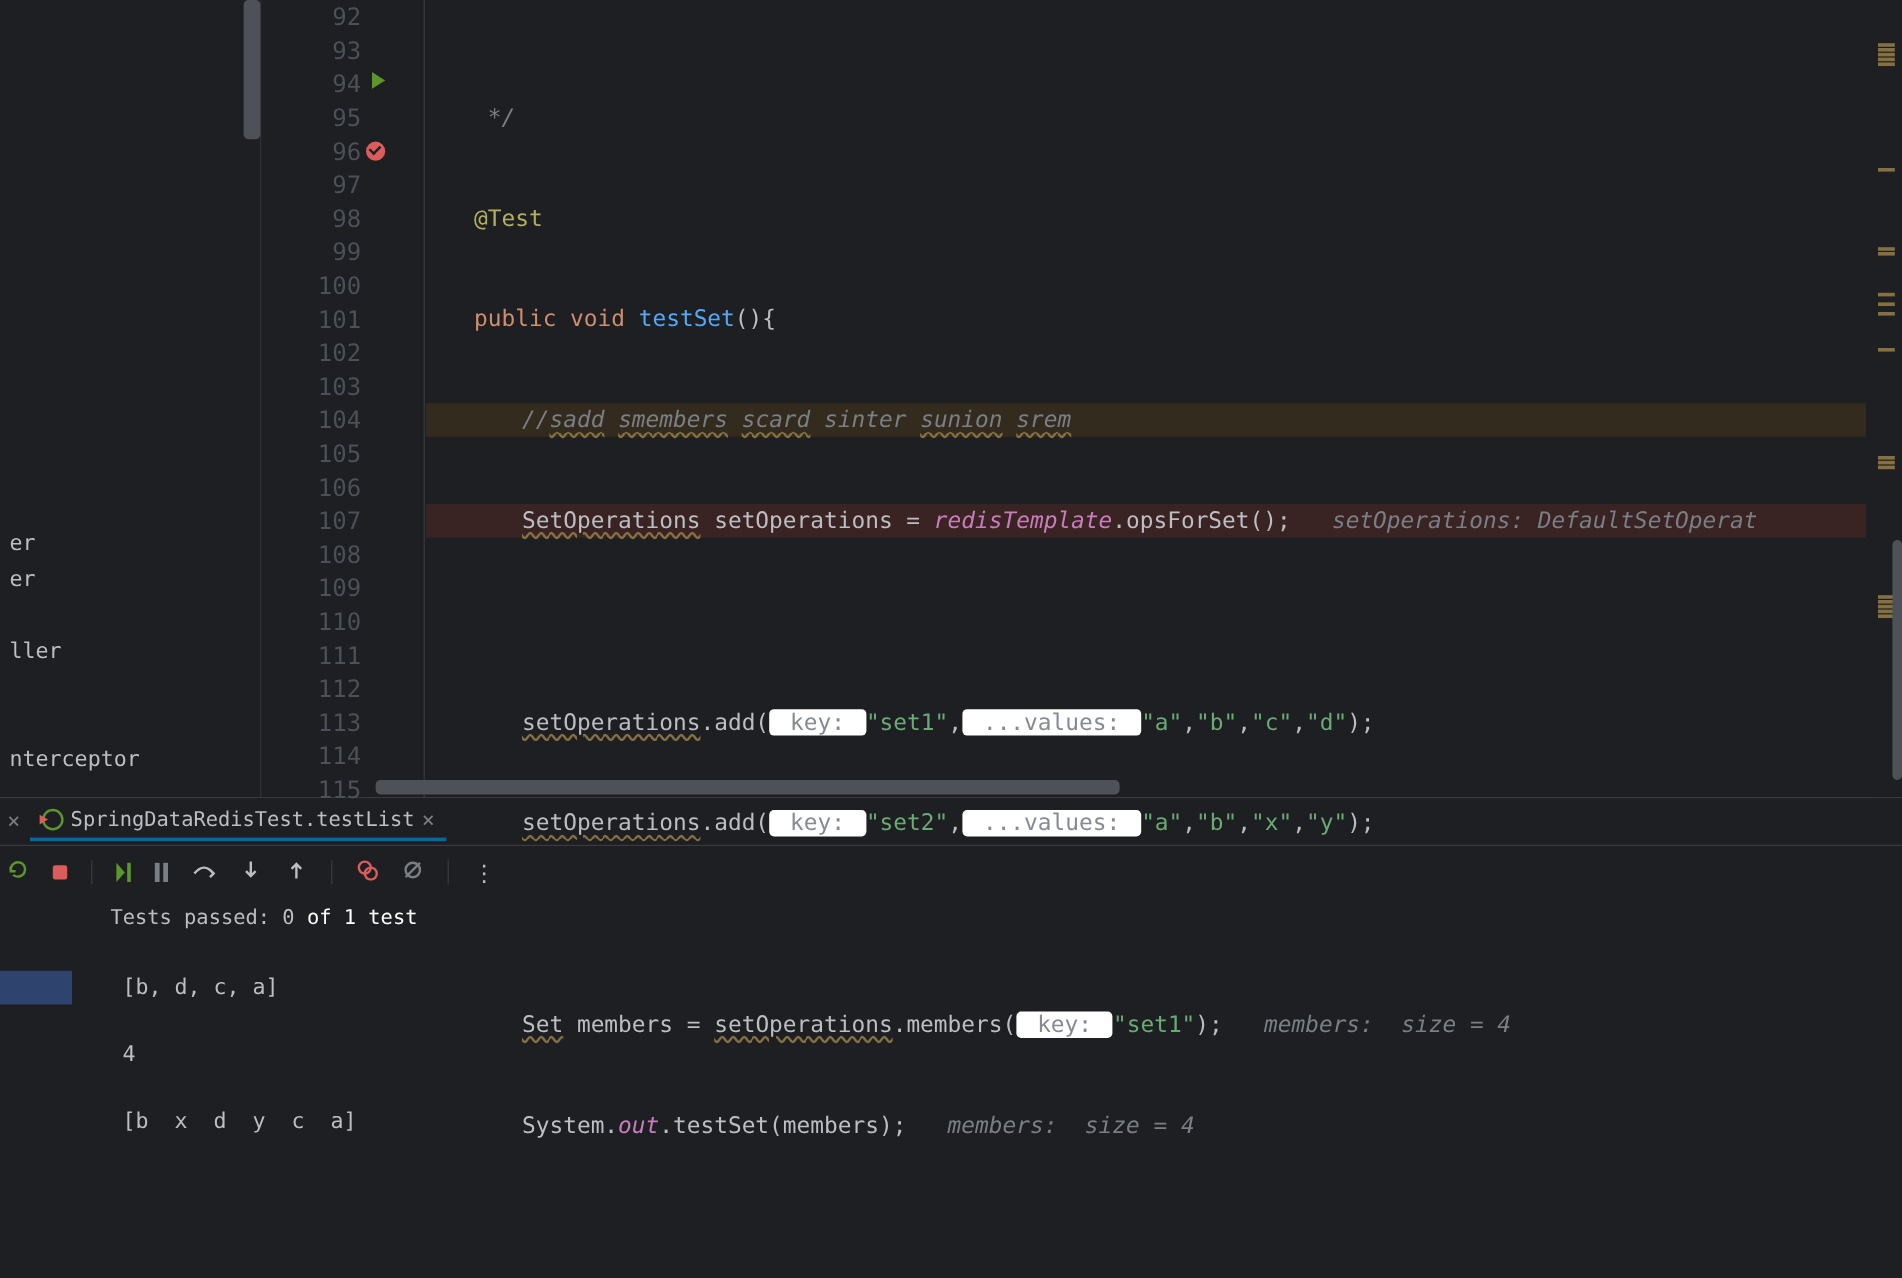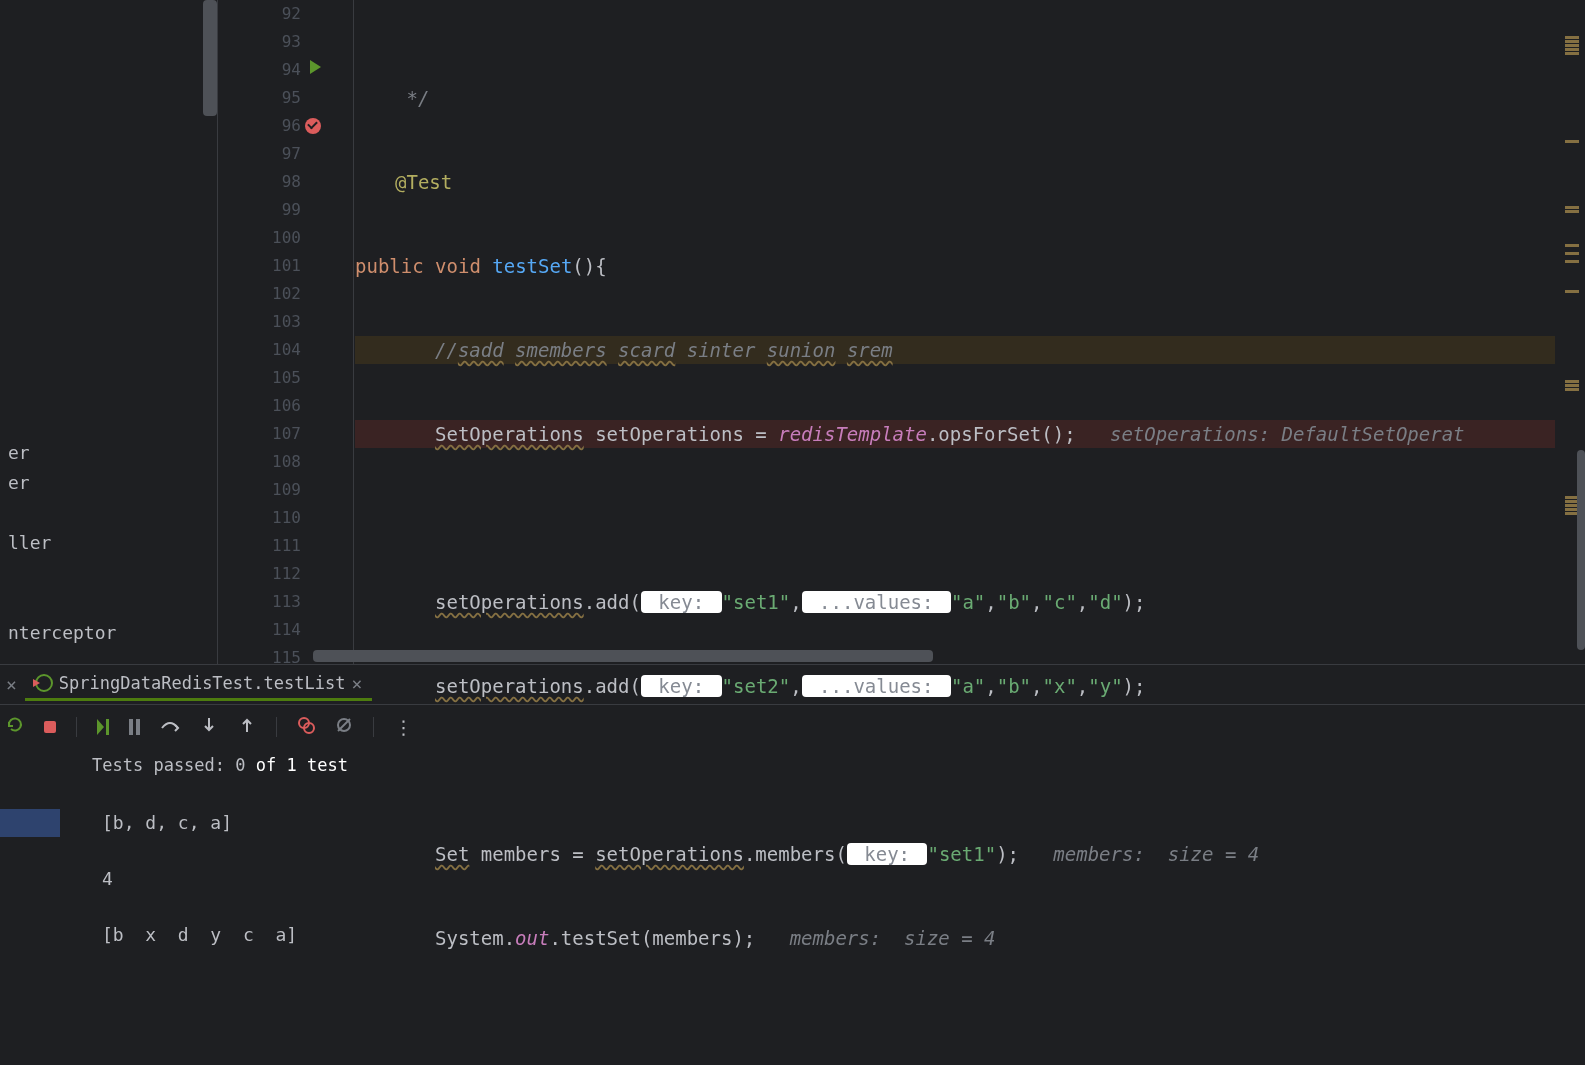--- a/index.html
+++ b/index.html
@@ -53,21 +53,21 @@
   display: flex;
   background: #1e1f22;
   position: relative;
 }
 .gutter {
   width: 95px;
   background: #1e1f22;
   text-align: right;
   padding-right: 12px;
   color: #4b5059;
-  font-size: 16px;
+  font-size: 20px;
   line-height: 28px;
   user-select: none;
 }
 .line-num {
   height: 28px;
   position: relative;
 }
 .run-icon {
   position: absolute;
   right: -20px;
@@ -185,21 +185,21 @@
 }
 .tab {
   display: flex;
   align-items: center;
   gap: 6px;
   padding: 4px 10px;
   color: #bcbec4;
   font-size: 17px;
 }
 .tab-active {
-  border-bottom: 3px solid #4d7c0f;
+  border-bottom: 3px solid #0369a1;
 }
 .tab-icon {
   width: 18px;
   height: 18px;
   border: 2px solid #5c962c;
   border-radius: 50%;
   position: relative;
 }
 .tab-icon::after {
   content: '';
@@ -303,21 +303,21 @@
         <div class="line-num">112</div>
         <div class="line-num">113</div>
         <div class="line-num">114</div>
         <div class="line-num">115</div>
       </div>
 
       <div class="code-area">
         <div class="indent-guide"></div>
         <div class="code-line"><span style="padding-left:40px" class="k-comment"> */</span></div>
         <div class="code-line"><span style="padding-left:40px" class="k-annotation">@Test</span></div>
-        <div class="code-line"><span style="" class="k-keyword">public void </span><span class="k-method">testSet</span><span>(){</span></div>
+        <div class="code-line"><span style="padding-left:40px" class="k-keyword">public void </span><span class="k-method">testSet</span><span>(){</span></div>
         <div class="code-line hl-orange"><span style="padding-left:80px"></span><span class="k-comment">//</span><span class="k-comment k-warn">sadd</span><span class="k-comment"> </span><span class="k-comment k-warn">smembers</span><span class="k-comment"> </span><span class="k-comment k-warn">scard</span><span class="k-comment"> sinter </span><span class="k-comment k-warn">sunion</span><span class="k-comment"> </span><span class="k-comment k-warn">srem</span></div>
         <div class="code-line hl-bp"><span style="padding-left:80px"></span><span class="k-warn">SetOperations</span><span> setOperations = </span><span class="k-field">redisTemplate</span><span>.opsForSet();</span><span>   </span><span class="k-hint">setOperations: DefaultSetOperat</span></div>
         <div class="code-line"></div>
         <div class="code-line"><span style="padding-left:80px"></span><span class="k-warn">setOperations</span><span>.add(</span><span class="k-tag"> key: </span><span class="k-string">"set1"</span><span>,</span><span class="k-tag"> ...values: </span><span class="k-string">"a"</span><span>,</span><span class="k-string">"b"</span><span>,</span><span class="k-string">"c"</span><span>,</span><span class="k-string">"d"</span><span>);</span></div>
         <div class="code-line"><span style="padding-left:80px"></span><span class="k-warn">setOperations</span><span>.add(</span><span class="k-tag"> key: </span><span class="k-string">"set2"</span><span>,</span><span class="k-tag"> ...values: </span><span class="k-string">"a"</span><span>,</span><span class="k-string">"b"</span><span>,</span><span class="k-string">"x"</span><span>,</span><span class="k-string">"y"</span><span>);</span></div>
         <div class="code-line"></div>
         <div class="code-line"><span style="padding-left:80px"></span><span class="k-warn">Set</span><span> members = </span><span class="k-warn">setOperations</span><span>.members(</span><span class="k-tag"> key: </span><span class="k-string">"set1"</span><span>);</span><span>   </span><span class="k-hint">members:  size = 4</span></div>
         <div class="code-line"><span style="padding-left:80px"></span><span>System.</span><span class="k-field">out</span><span>.testSet(members);</span><span>   </span><span class="k-hint">members:  size = 4</span></div>
         <div class="code-line"></div>
         

